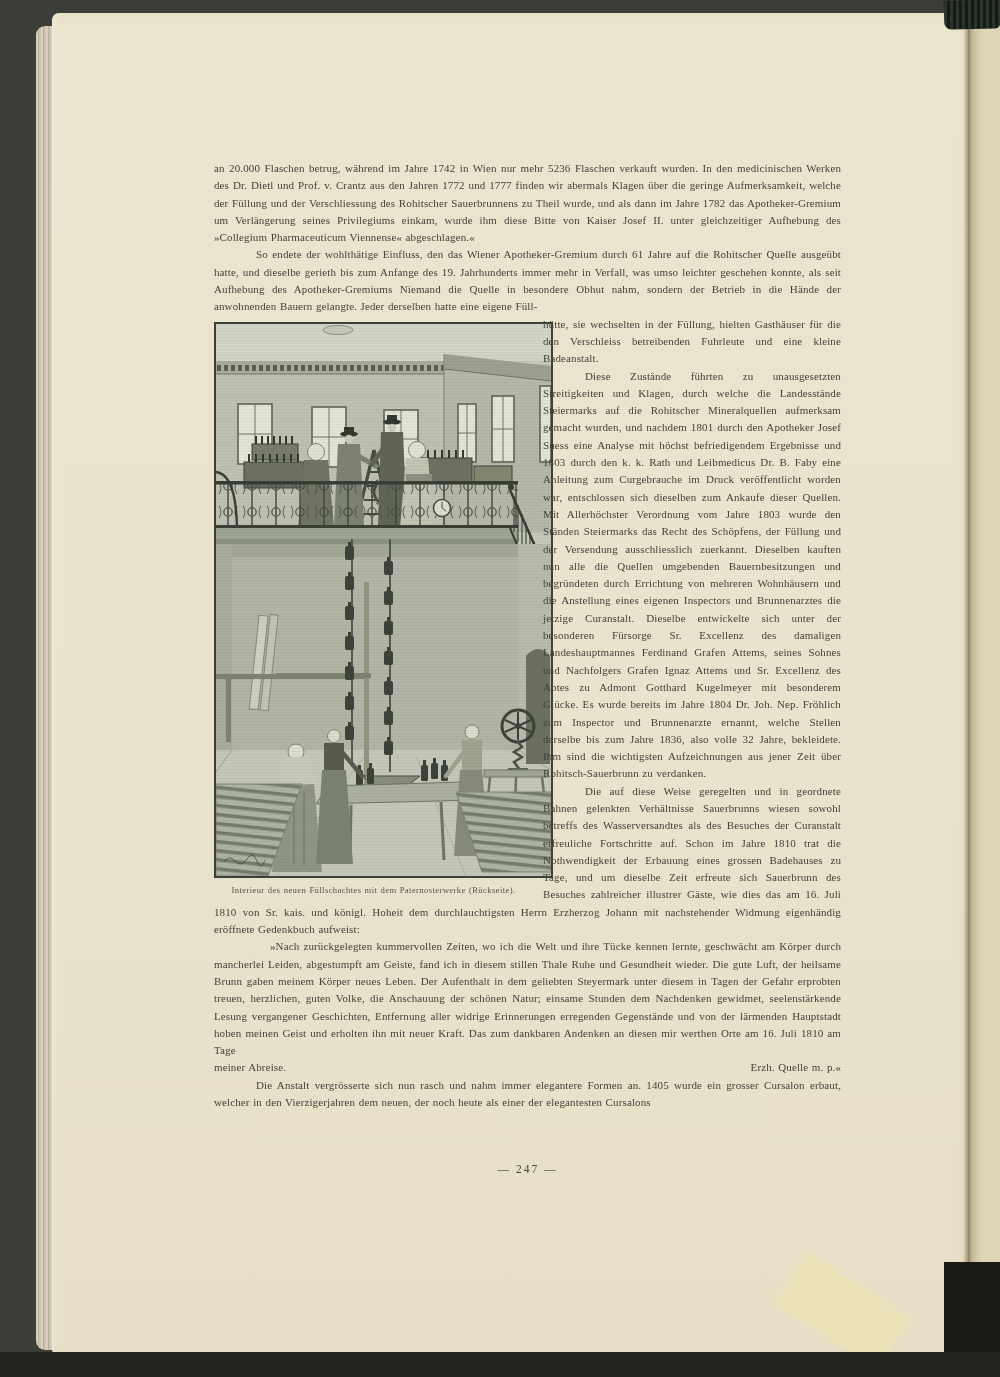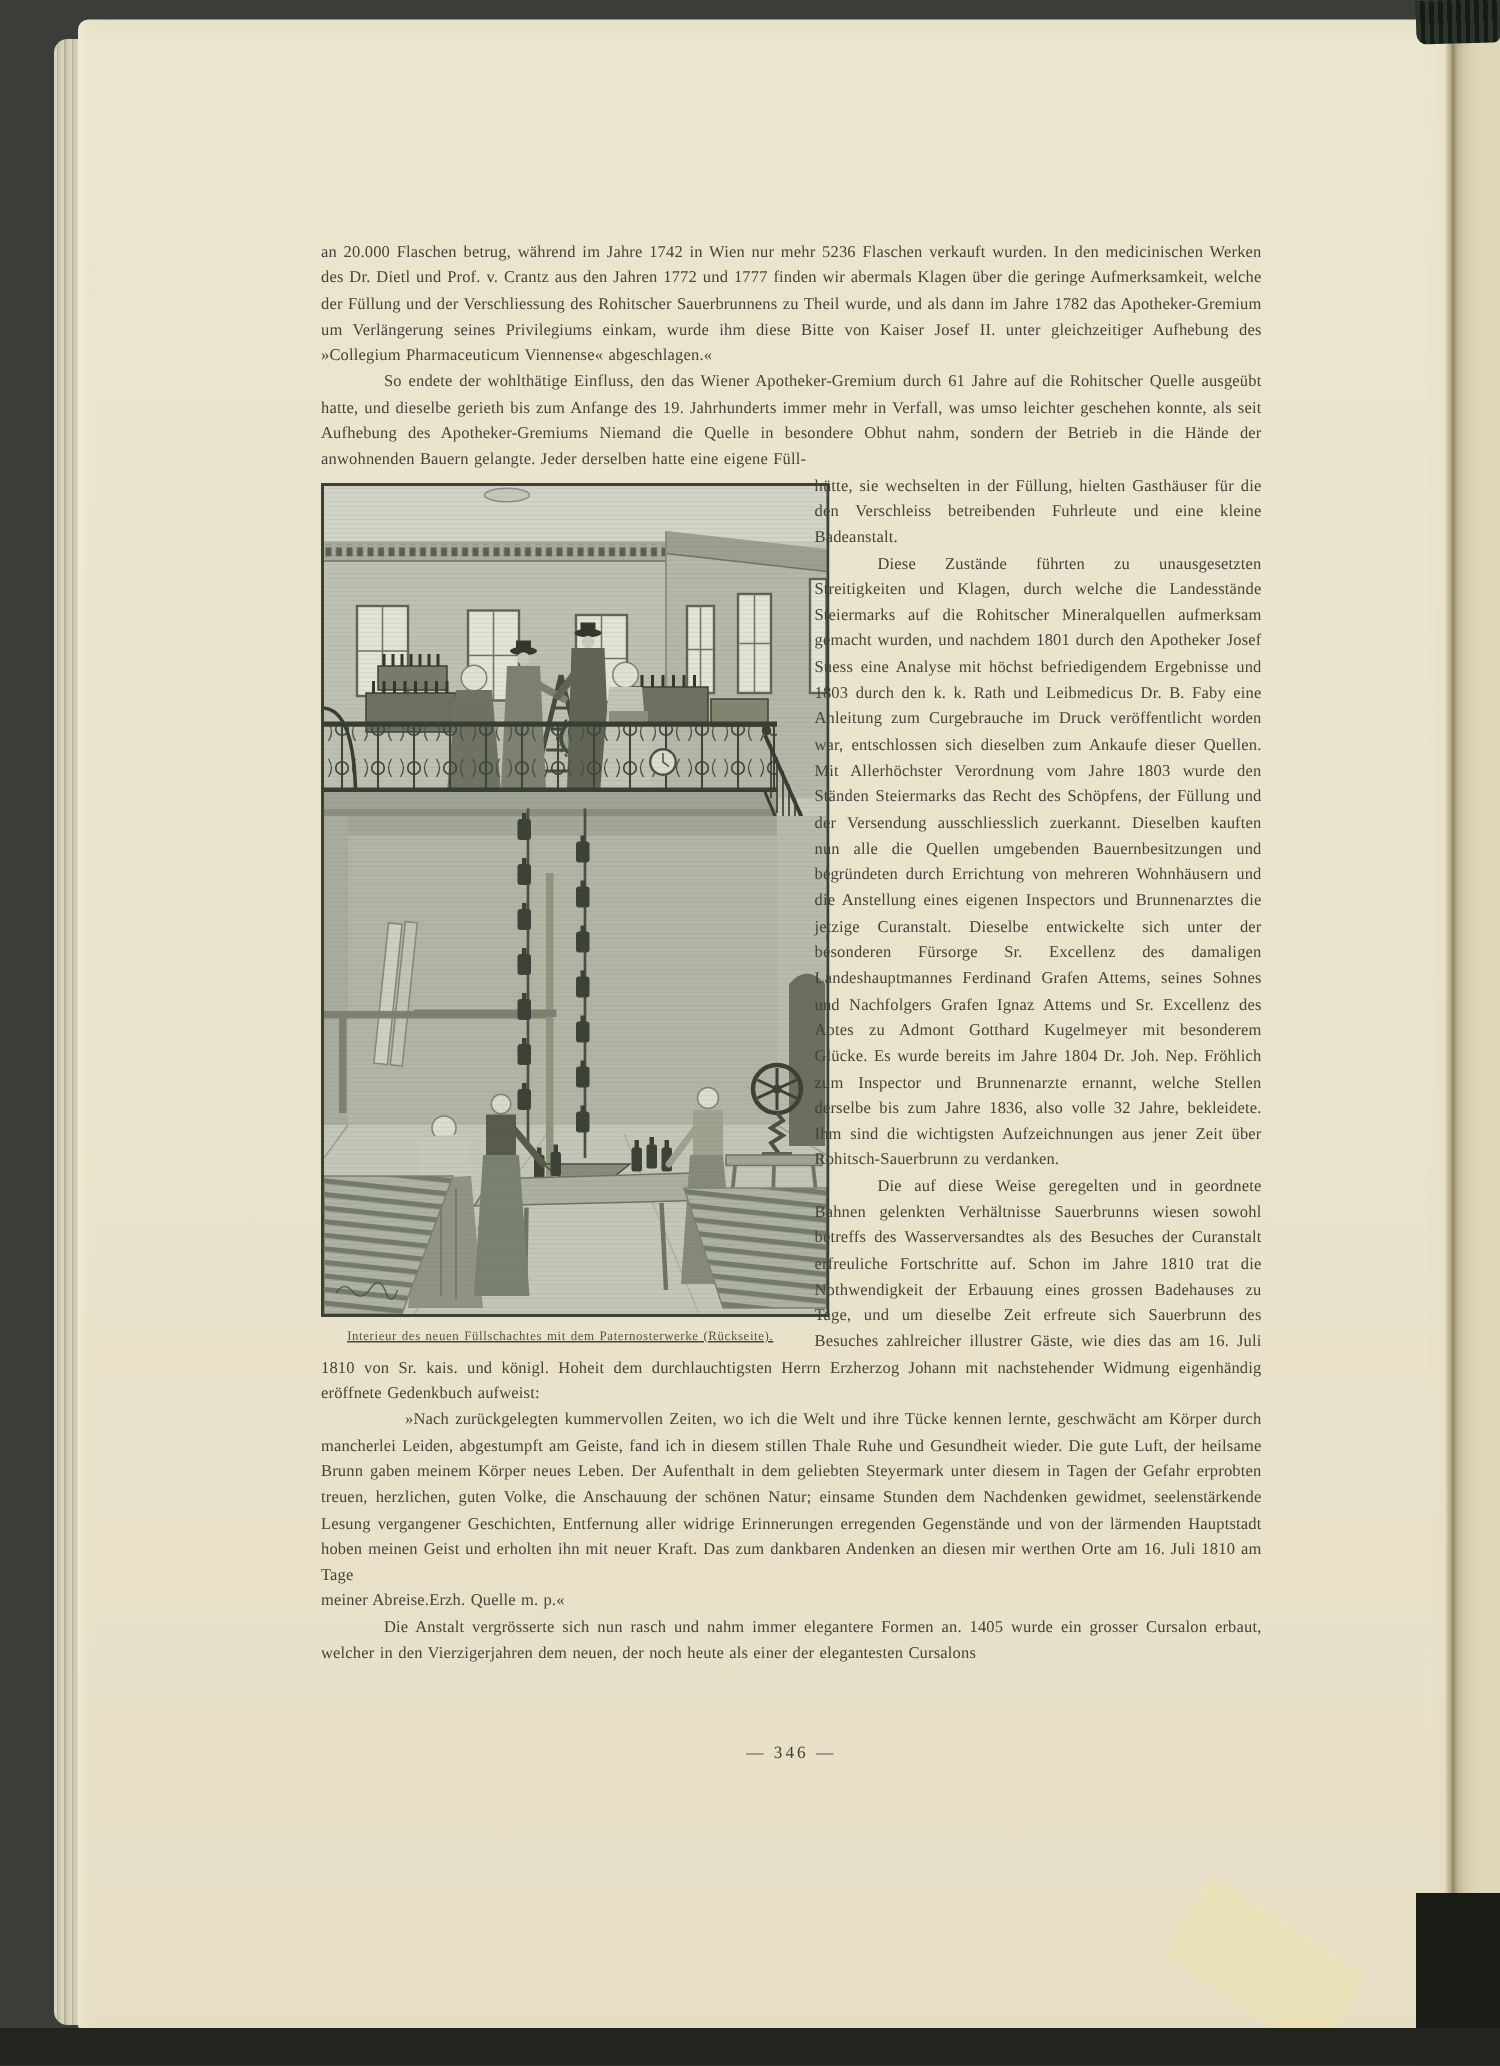--- a/index.html
+++ b/index.html
@@ -23,25 +23,25 @@
   .corner-dark-br{position:absolute;left:944px;top:1262px;width:56px;height:115px;background:#191c14;}
   .tape-patch{position:absolute;left:782px;top:1280px;width:122px;height:62px;
     background:#ede2b4;opacity:.72;transform:rotate(33deg);border-radius:3px;}
 
   .text-block{position:absolute;left:162px;top:147px;width:627px;
     font-size:11px;line-height:17.3px;color:#45423b;text-align:justify;
     letter-spacing:.12px;word-spacing:.06em;}
   .text-block p{margin:0;}
   .indent{text-indent:42px;}
   .indent-q{text-indent:56px;}
-  .fig{float:left;width:319px;margin:6px 10px 2px 0;text-decoration:underline;}
+  .fig{float:left;width:319px;margin:6px 10px 2px 0;}
   .fig svg{display:block;}
   .fig figcaption{font-size:8.6px;line-height:11px;letter-spacing:.4px;color:#56534b;
     text-align:center;margin-top:7px;}
-  .sigline{display:flex;justify-content:flex-start;}
+  .sigline{display:flex;justify-content:space-between;gap:20px;}
   .pagenum{position:absolute;left:162px;top:1150px;width:627px;text-align:center;
     font-size:11.5px;letter-spacing:2px;color:#45423b;}
 </style>
 </head>
 <body>
 
 <div class="scene">
   <div class="page-stack"></div>
   <div class="page">
 
@@ -293,21 +293,21 @@
       <p class="indent">Diese Zustände führten zu unausgesetzten Streitigkeiten und Klagen, durch welche die Landesstände Steiermarks auf die Rohitscher Mineralquellen aufmerksam gemacht wurden, und nachdem 1801 durch den Apotheker Josef Suess eine Analyse mit höchst befriedigendem Ergebnisse und 1803 durch den k. k. Rath und Leibmedicus Dr. B. Faby eine Anleitung zum Curgebrauche im Druck veröffentlicht worden war, entschlossen sich dieselben zum Ankaufe dieser Quellen.  Mit Allerhöchster Verordnung vom Jahre 1803 wurde den Ständen Steiermarks das Recht des Schöpfens, der Füllung und der Versendung ausschliesslich zuerkannt. Dieselben kauften nun alle die Quellen umgebenden Bauernbesitzungen und begründeten durch Errichtung von mehreren Wohnhäusern und die Anstellung eines eigenen Inspectors und Brunnenarztes die jetzige Curanstalt. Dieselbe entwickelte sich unter der besonderen Fürsorge Sr. Excellenz des damaligen Landeshauptmannes Ferdinand Grafen Attems, seines Sohnes und Nachfolgers Grafen Ignaz Attems und Sr. Excellenz des Abtes zu Admont Gotthard Kugelmeyer mit besonderem Glücke. Es wurde bereits im Jahre 1804 Dr. Joh. Nep. Fröhlich zum Inspector und Brunnenarzte ernannt, welche Stellen derselbe bis zum Jahre 1836, also volle 32 Jahre, bekleidete.  Ihm sind die wichtigsten Aufzeichnungen aus jener Zeit über Rohitsch-Sauerbrunn zu verdanken.</p>
       <p class="indent">Die auf diese Weise geregelten und in geordnete Bahnen gelenkten Verhältnisse Sauerbrunns wiesen sowohl betreffs des Wasserversandtes als des Besuches der Curanstalt erfreuliche Fortschritte auf.  Schon im Jahre 1810 trat die Nothwendigkeit der Erbauung eines grossen Badehauses zu Tage, und um dieselbe Zeit erfreute sich Sauerbrunn des Besuches zahlreicher illustrer Gäste, wie dies das am 16. Juli 1810 von Sr. kais. und königl. Hoheit dem durchlauchtigsten Herrn Erzherzog Johann mit nachstehender Widmung eigenhändig eröffnete Gedenkbuch aufweist:</p>
       <p class="indent-q">»Nach zurückgelegten kummervollen Zeiten, wo ich die Welt und ihre Tücke kennen lernte, geschwächt am Körper durch mancherlei Leiden, abgestumpft am Geiste, fand ich in diesem stillen Thale Ruhe und Gesundheit wieder. Die gute Luft, der heilsame Brunn gaben meinem Körper neues Leben.  Der Aufenthalt in dem geliebten Steyermark unter diesem in Tagen der Gefahr erprobten treuen, herzlichen, guten Volke, die Anschauung der schönen Natur; einsame Stunden dem Nachdenken gewidmet, seelenstärkende Lesung vergangener Geschichten, Entfernung aller widrige Erinnerungen erregenden Gegenstände und von der lärmenden Hauptstadt hoben meinen Geist und erholten ihn mit neuer Kraft. Das zum dankbaren Andenken an diesen mir werthen Orte am 16. Juli 1810 am Tage</p>
       <div class="sigline">
         <span>meiner Abreise.</span>
         <span>Erzh. Quelle m. p.«</span>
       </div>
       <p class="indent">Die Anstalt vergrösserte sich nun rasch und nahm immer elegantere Formen an. 1405 wurde ein grosser Cursalon erbaut, welcher in den Vierzigerjahren dem neuen, der noch heute als einer der elegantesten Cursalons</p>
     </div>
 
-    <div class="pagenum">—  346  —</div>
+    <div class="pagenum">—  247  —</div>
   </div>
 
   <div class="next-page"></div>
   <div class="gutter-crease"></div>
   <div class="headband"></div>
   <div class="corner-dark-br"></div>
   <div class="tape-patch"></div>
   <div class="bg-bottom"></div>
 </div>
 

